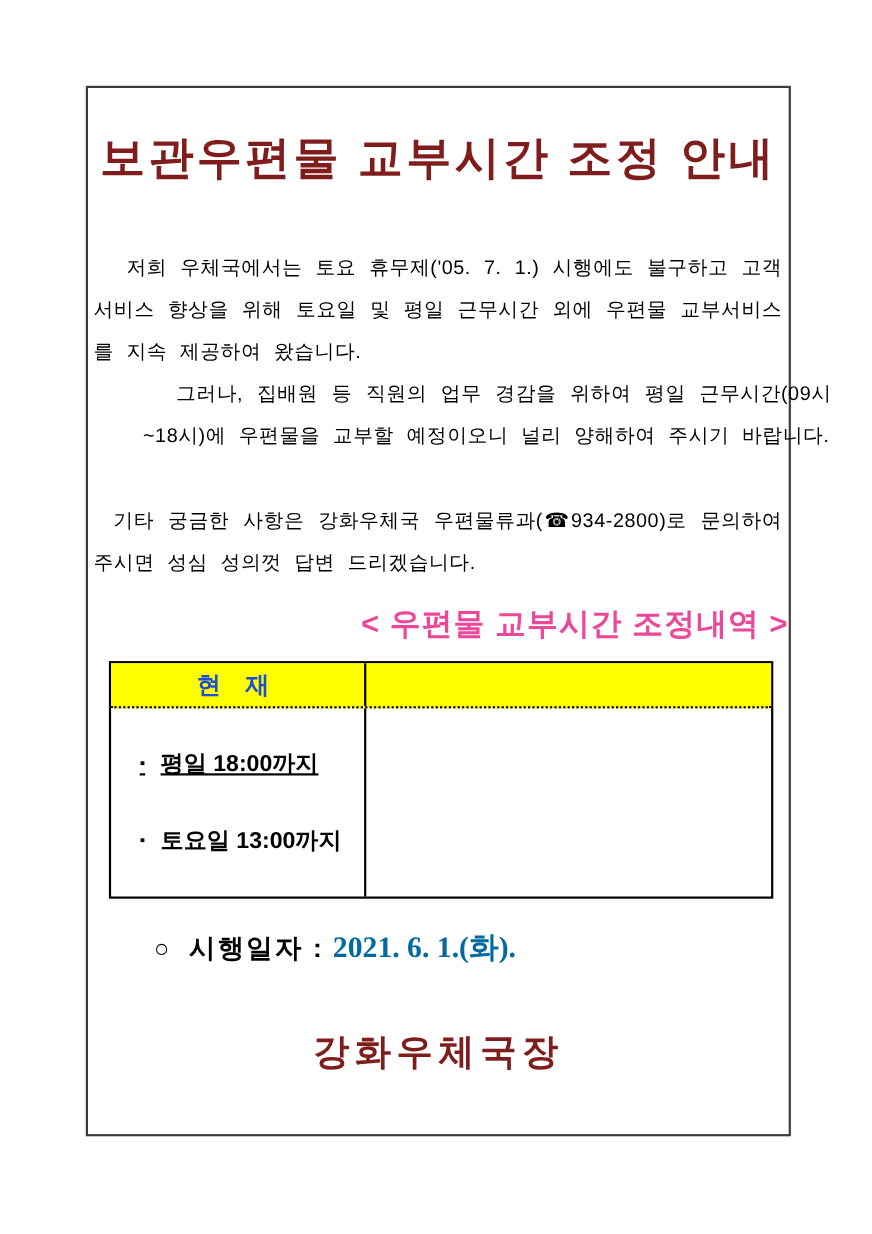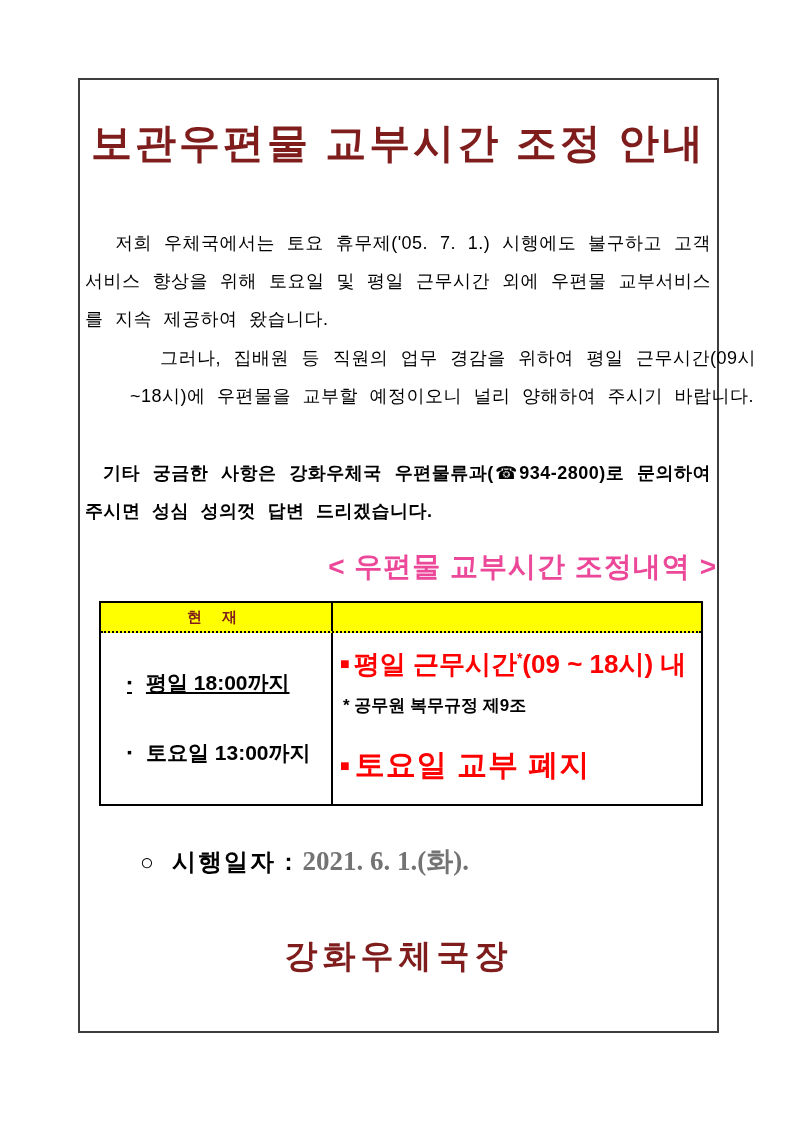--- a/index.html
+++ b/index.html
@@ -46,21 +46,21 @@
     margin: 0;
     font-size: 18px;
     line-height: 38px;
     color: #000000;
     text-align: justify;
     word-spacing: 6px;
     letter-spacing: 0.5px;
   }
   .p1 { top: 144px; text-indent: 30px; }
   .p2 { top: 259px; text-indent: 30px; margin-left: 45px; }
-  .p3 { top: 374px; text-indent: 18px; font-weight: bold; }
+  .p3 { top: 374px; text-indent: 18px; }
 
   .section-heading {
     position: absolute;
     top: 468px;
     left: 0;
     right: 0;
     margin: 0;
     text-align: right;
     font-size: 28px;
     font-weight: bold;
@@ -78,23 +78,23 @@
     background: #ffffff;
   }
   .t-header {
     display: flex;
     background: #ffff00;
     border-bottom: 2px dotted #000000;
   }
   .th {
     padding: 5px 0 4px 0;
     text-align: center;
-    font-size: 15px;
-    font-weight: bold;
-    color: #7f1d1d;
+    font-size: 22px;
+    font-weight: bold;
+    color: #1d4ed8;
     letter-spacing: 8px;
   }
   .th-current {
     width: 232px;
     border-right: 2px solid #000000;
     box-sizing: border-box;
   }
   .th-changed { flex: 1; }
   .t-body {
     display: flex;
@@ -162,21 +162,21 @@
     color: #000000;
     white-space: nowrap;
     letter-spacing: 2px;
   }
   .date-marker {
     font-size: 23px;
     margin-right: 16px;
     font-weight: bold;
   }
   .date-value {
-    color: #737373;
+    color: #0369a1;
     font-family: "Liberation Serif", "DejaVu Serif", serif;
     font-size: 27px;
     font-weight: bold;
     margin-left: 8px;
     letter-spacing: 0;
   }
 
   .signature {
     position: absolute;
     top: 854px;
@@ -211,29 +211,20 @@
       </div>
       <div class="t-body">
         <div class="td-current">
           <div class="cur-item cur-item-1">
             <span class="bullet-small">▪</span><span>평일 18:00까지</span>
           </div>
           <div class="cur-item cur-item-2">
             <span class="bullet-small">▪</span><span>토요일 13:00까지</span>
           </div>
         </div>
-        <div class="td-changed">
-          <div class="chg-item chg-item-1">
-            <span class="bullet-square">■</span><span>평일 근무시간</span><sup>*</sup><span>(09 ~ 18시) 내</span>
-          </div>
-          <div class="chg-footnote">* 공무원 복무규정 제9조</div>
-          <div class="chg-item chg-item-2">
-            <span class="bullet-square">■</span><span>토요일 교부 폐지</span>
-          </div>
-        </div>
       </div>
     </div>
 
     <div class="date-line">
       <span class="date-marker">○</span><span>시행일자 :</span><span class="date-value">2021. 6. 1.(화).</span>
     </div>
 
     <div class="signature">강화우체국장</div>
 
   </div>

